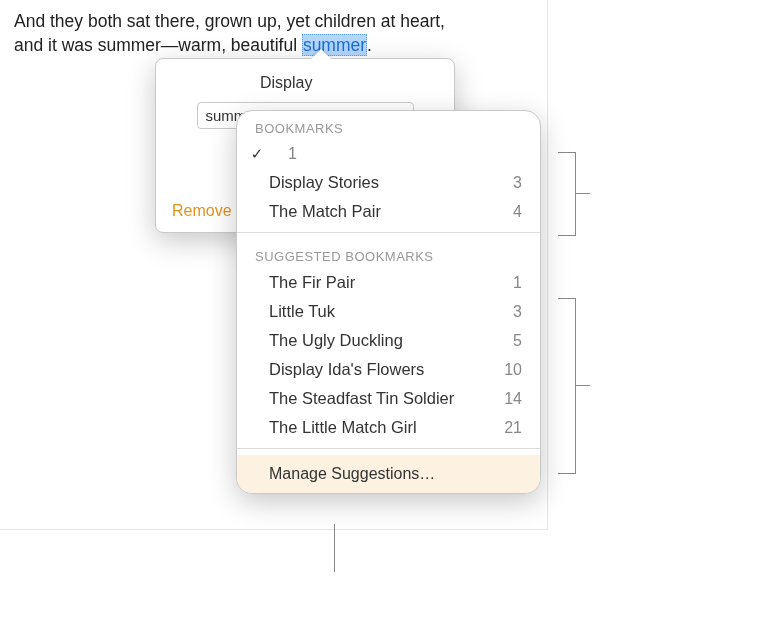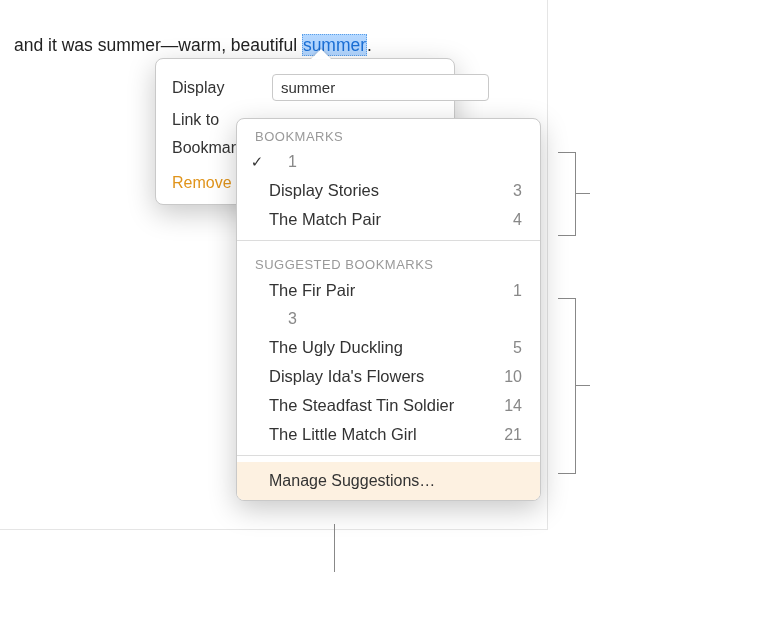--- a/index.html
+++ b/index.html
@@ -57,20 +57,21 @@
       border-left: 10px solid transparent;
       border-right: 10px solid transparent;
       border-bottom: 10px solid #fff;
       filter: drop-shadow(0 -1px 1px rgba(0,0,0,0.15));
     }
     .popover-row {
       display: flex;
       align-items: center;
       padding: 5px 16px;
       gap: 10px;
+      flex-direction: column;
     }
     .popover-label {
       font-size: 16px;
       color: #333;
       width: 90px;
       flex: none;
     }
     .popover-input {
       flex: 1;
       font-size: 15px;
@@ -88,25 +89,24 @@
       cursor: pointer;
     }
     
     .dropdown {
       position: absolute;
       left: 236px;
       top: 110px;
       width: 305px;
       background: #fff;
       border: 1px solid #c9c9c9;
-      border-radius: 8px;
+      border-radius: 16px;
       box-shadow: 0 8px 28px rgba(0,0,0,0.22);
       overflow: hidden;
       z-index: 10;
-      margin-top: 8px;
     }
     .dropdown-section-header {
       font-size: 13px;
       font-weight: 500;
       color: #999;
       letter-spacing: 0.5px;
       padding: 10px 18px 4px 18px;
       text-transform: uppercase;
     }
     .dropdown-item {
@@ -189,21 +189,21 @@
       width: 1px;
       height: 48px;
       background: #888;
     }
   </style>
 </head>
 <body>
 
 <div class="document-area">
   <div class="body-text">
-    <br>
+    <span>And they both sat there, grown up, yet children at heart,</span><br>
     <span>and it was summer—warm, beautiful </span><span class="linked-word selected-link">summer</span><span>.</span>
   </div>
 </div>
 
 <div class="popover">
   <div class="popover-row">
     <div class="popover-label">Display</div>
     <input class="popover-input" value="summer" style="">
   </div>
   <div class="popover-row">
@@ -237,20 +237,21 @@
 
   <div class="dropdown-section-header">SUGGESTED BOOKMARKS</div>
 
   <div class="dropdown-item">
     <span class="check"></span>
     <span class="item-label">The Fir Pair</span>
     <span class="item-count">1</span>
   </div>
   <div class="dropdown-item">
     <span class="check"></span>
+    <span class="item-label">Little Tuk</span>
     <span class="item-count">3</span>
   </div>
   <div class="dropdown-item">
     <span class="check"></span>
     <span class="item-label">The Ugly Duckling</span>
     <span class="item-count">5</span>
   </div>
   <div class="dropdown-item">
     <span class="check"></span>
     <span class="item-label">Display Ida's Flowers</span>

